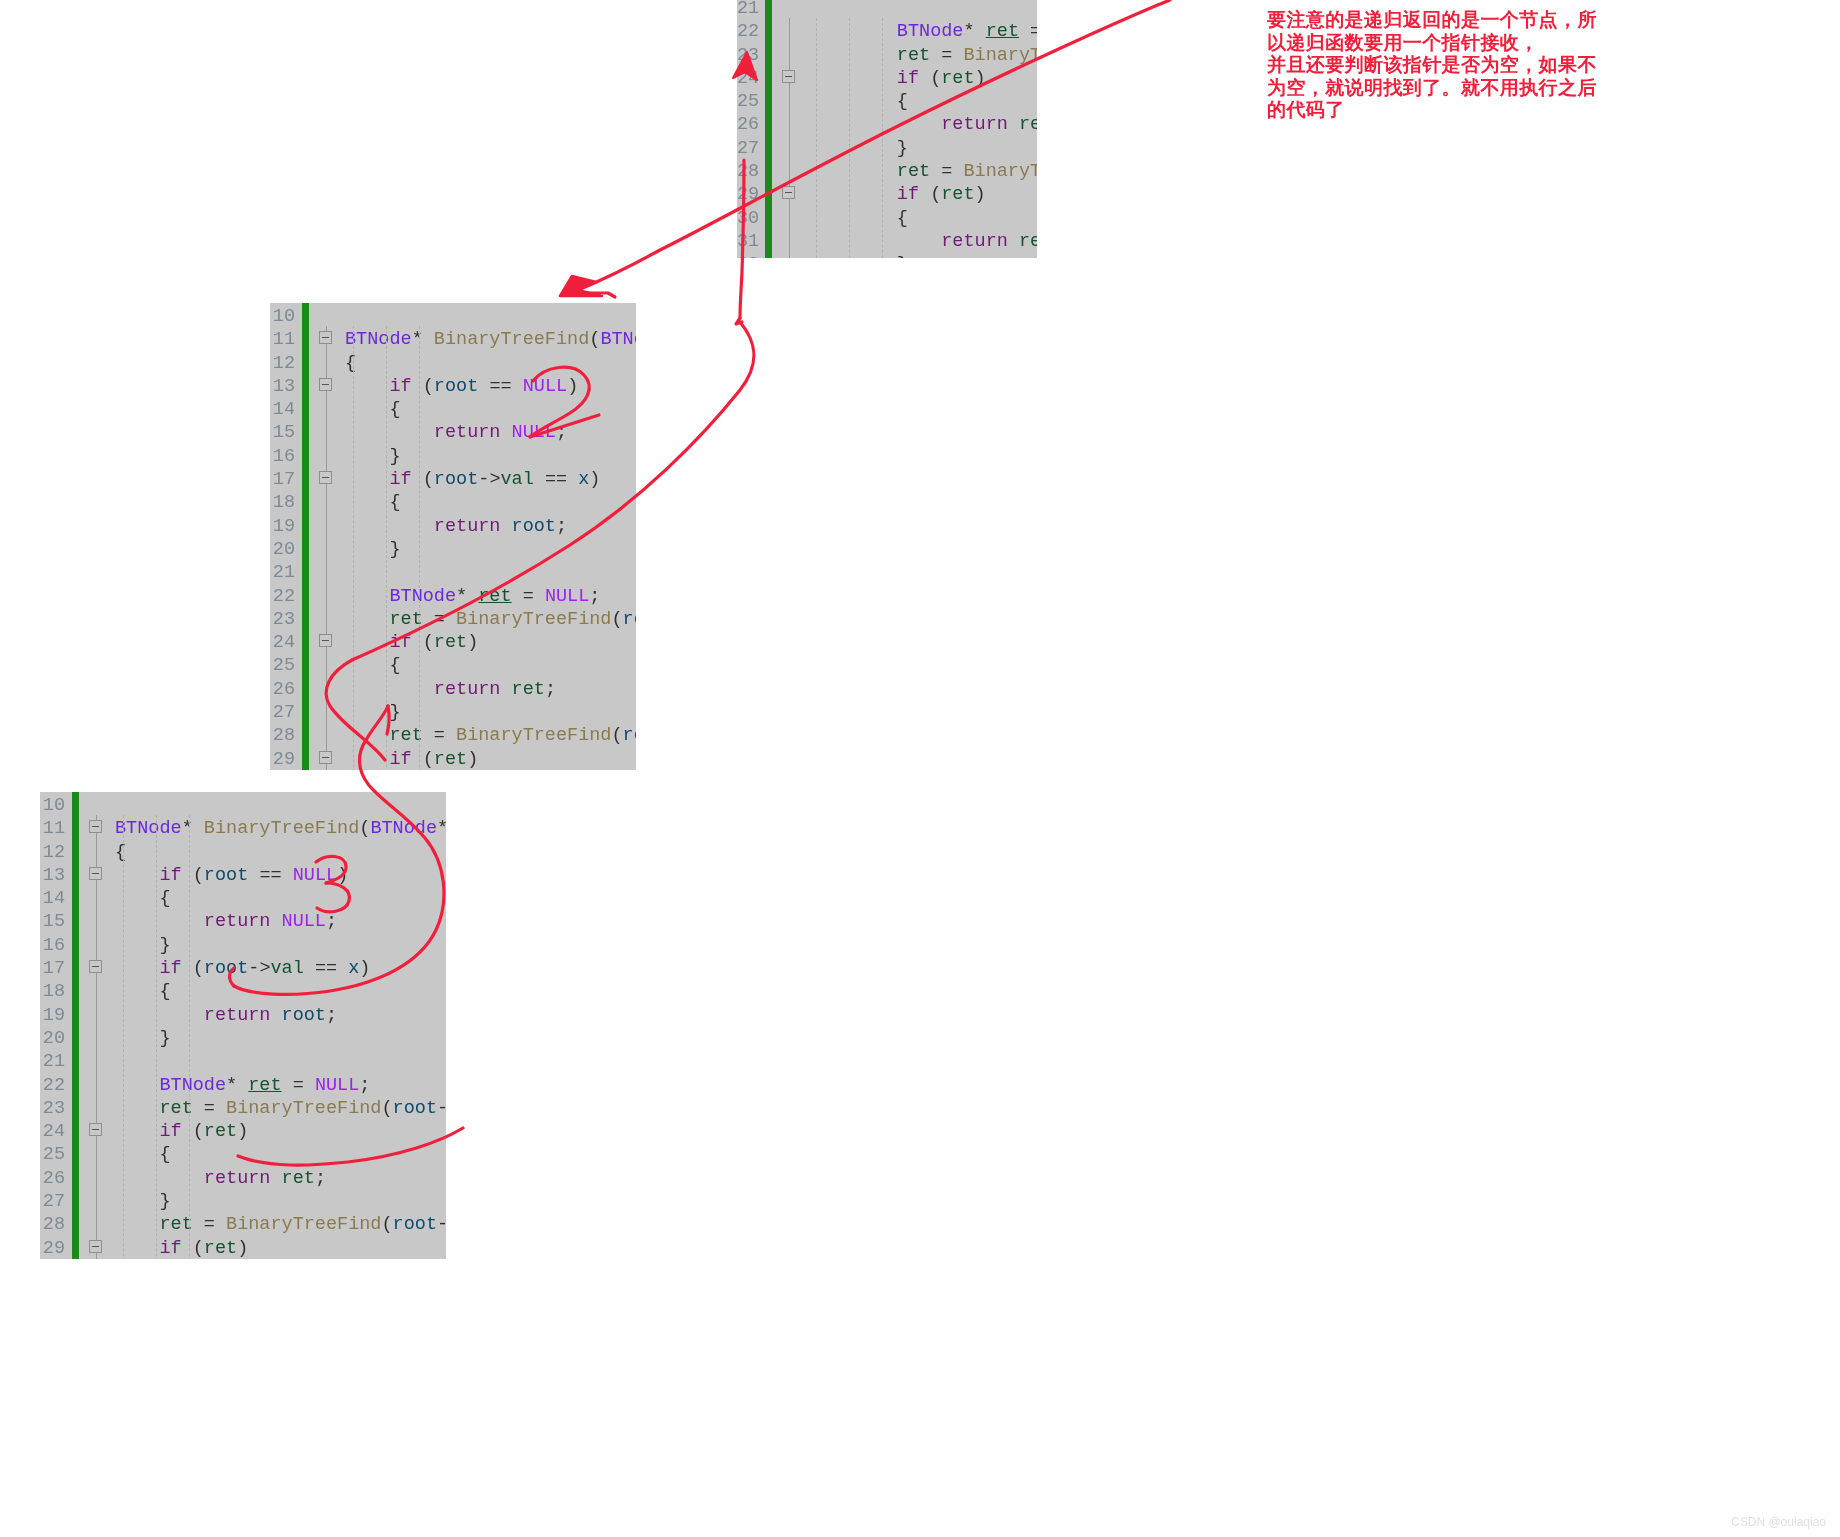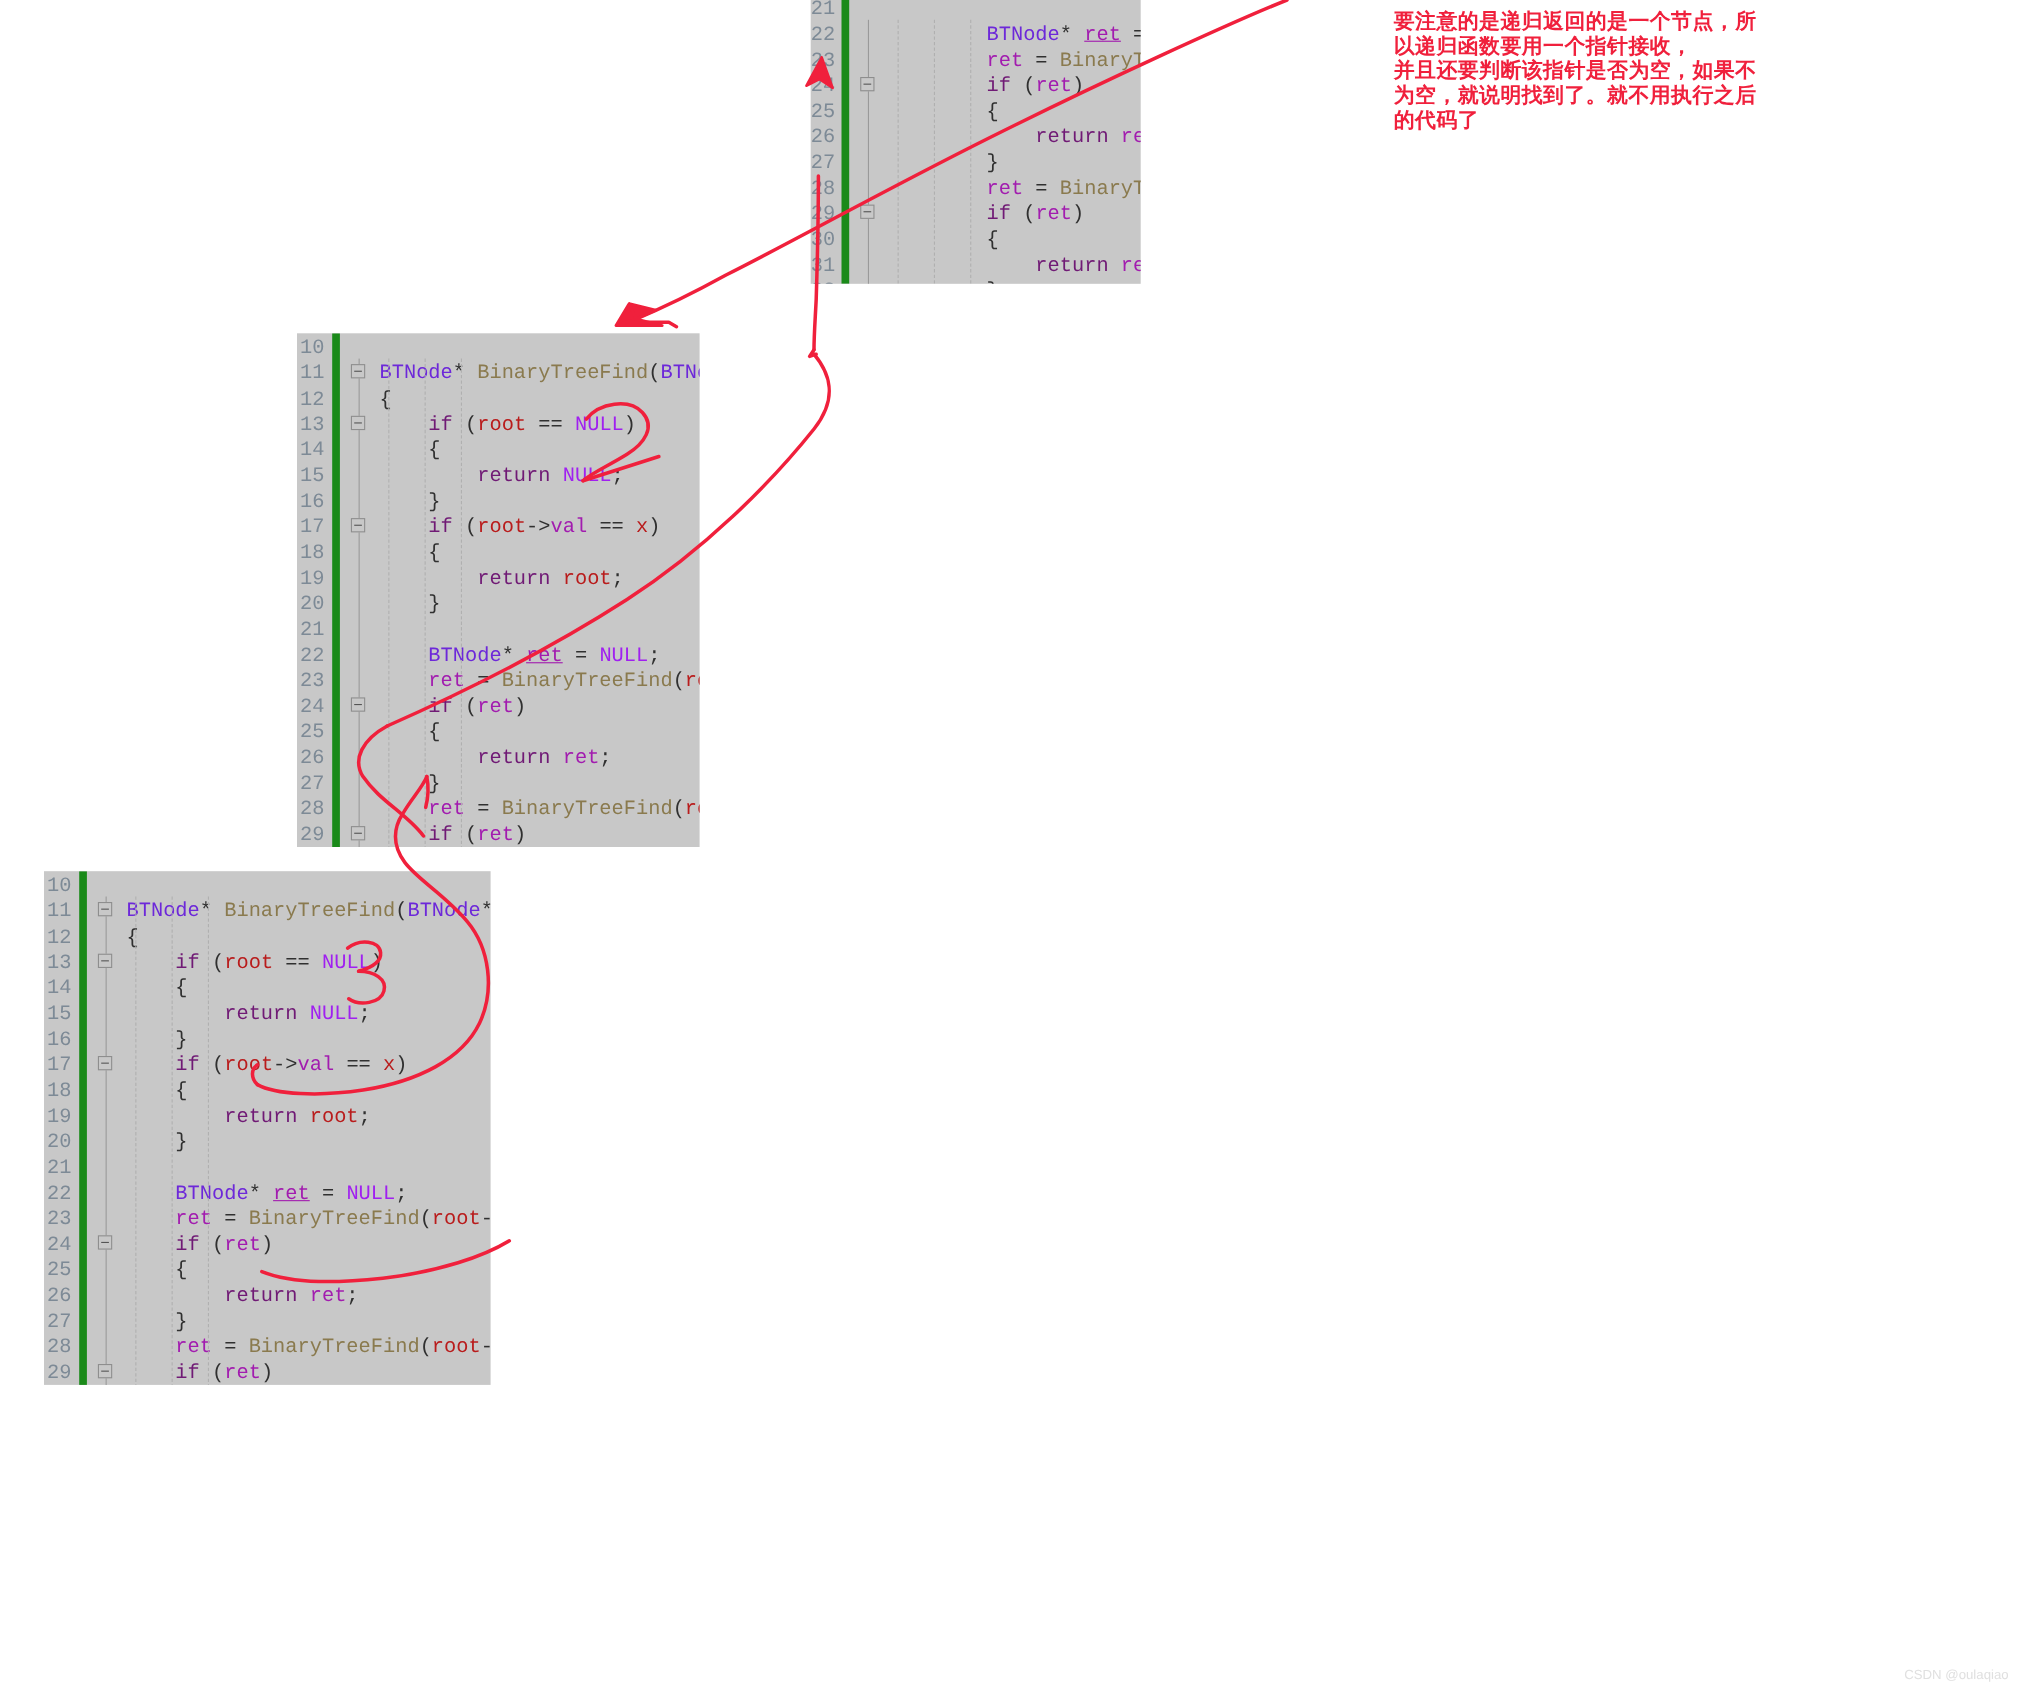--- a/index.html
+++ b/index.html
@@ -79,23 +79,23 @@
     top: 0; bottom: 0;
     width: 0;
     border-left: 1px dashed #b0b0b0;
   }
 
   
   .t-type   { color: #6d28d9; font-family: Liberation Mono, monospace; }
   .t-fn     { color: #8a7a4e; }
   .t-ctl    { color: #701a75; }
   .t-null   { color: #a020f0; }
-  .t-param  { color: #b91c1c; }
+  .t-param  { color: #0c4a6e; }
   .t-plain  { color: #1b2430; }
-  .t-var    { color: #a21caf; }
+  .t-var    { color: #14532d; }
   .t-punct  { color: #303030; }
   .t-ul     { text-decoration: underline; }
 
   
   #annotation {
     position: absolute;
     color: #f0203c;
     font-family: "DejaVu Serif", "Liberation Serif", serif;
     font-weight: bold;
     font-size: 19px;

